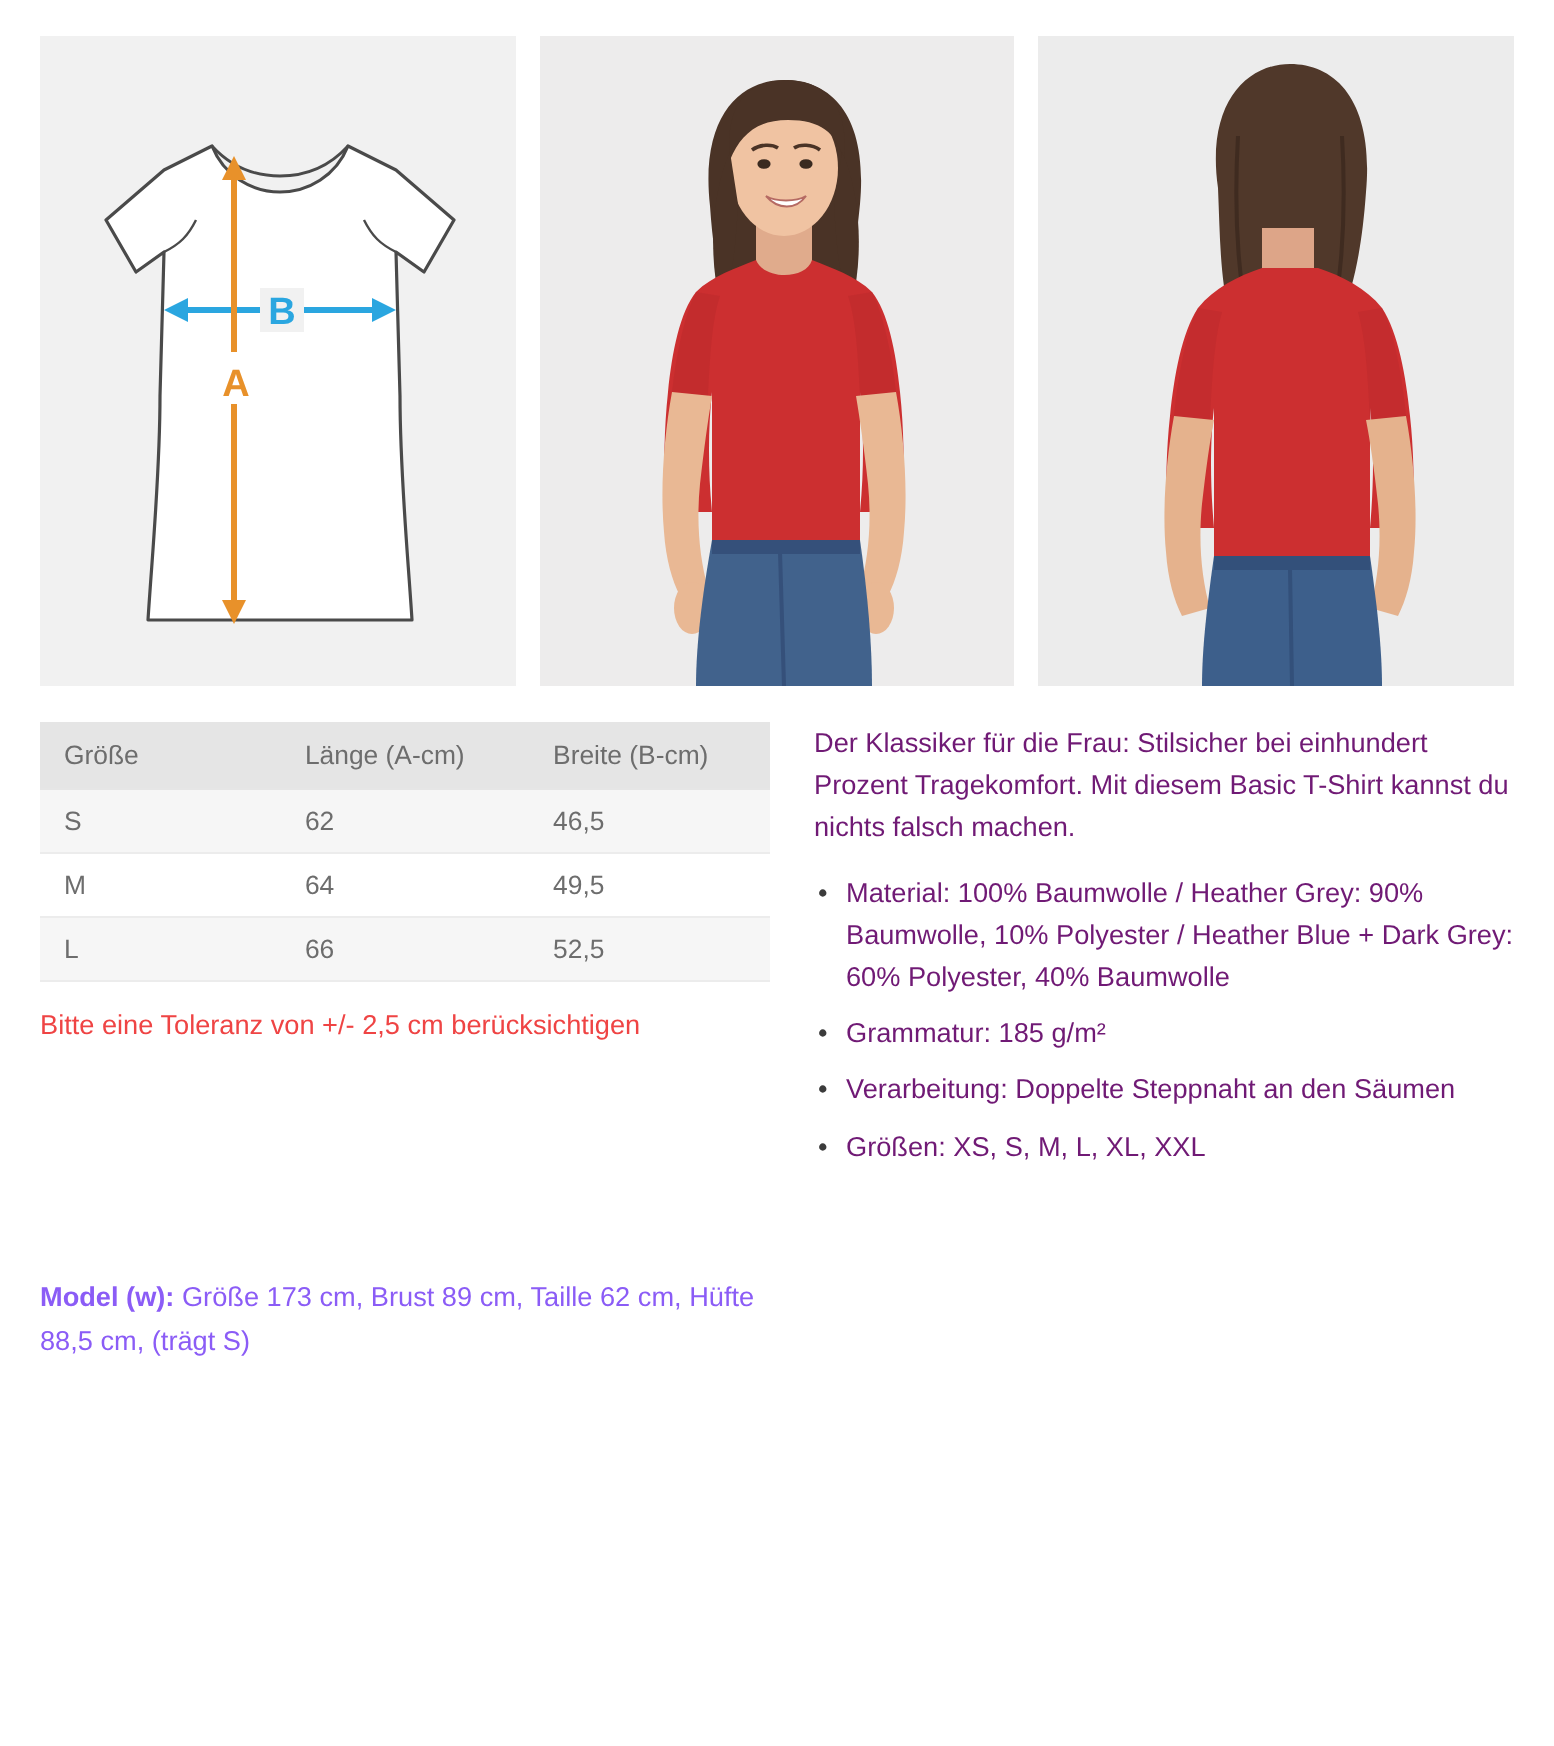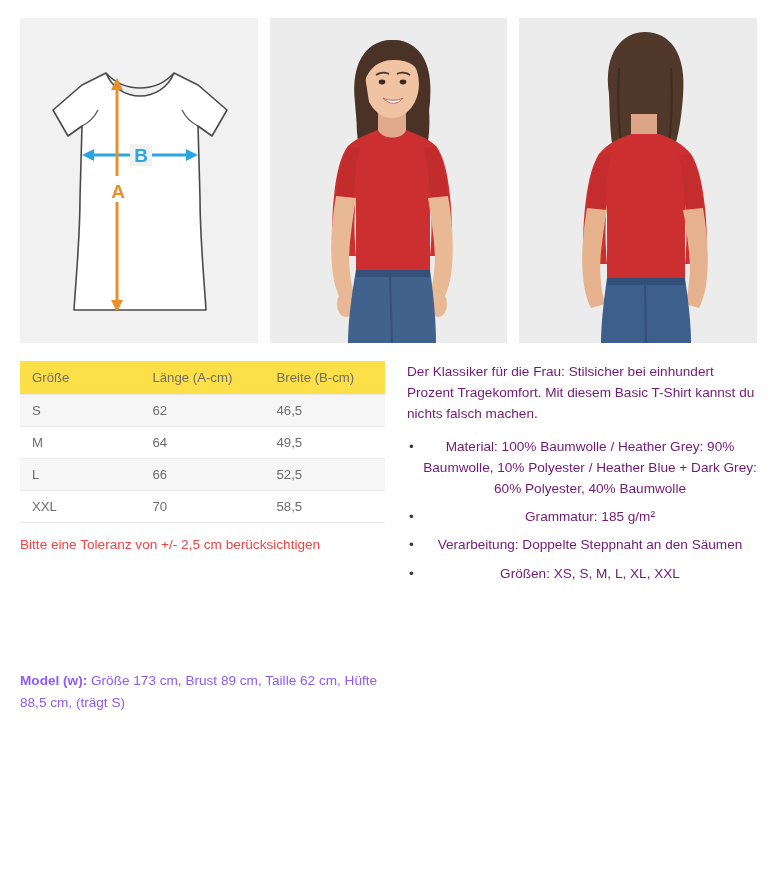--- a/index.html
+++ b/index.html
@@ -69,21 +69,21 @@
   table.size-table {
     width: 100%;
     border-collapse: collapse;
     font-size: 13.2px;
   }
   table.size-table th {
     text-align: left;
     font-weight: normal;
     color: #6d6d6d;
     padding: 9px 12px;
-    background: #fde047;
+    background: #e5e5e5;
     border-bottom: 1px solid #e6e6e6;
   }
   table.size-table td {
     padding: 8px 12px;
     color: #6d6d6d;
     border-bottom: 1px solid #ececec;
   }
   table.size-table tbody tr:nth-child(odd) {
     background: #f6f6f6;
   }
@@ -114,21 +114,20 @@
   }
   ul.features {
     list-style: none;
     margin: 0;
     padding: 0;
   }
   ul.features li {
     position: relative;
     padding-left: 16px;
     margin-bottom: 7px;
-    text-align: center;
   }
   ul.features li::before {
     content: "\2022";
     position: absolute;
     left: 2px;
     top: 0;
     color: #3b3b3b;
   }
 </style>
 </head>
@@ -247,25 +246,20 @@
           </tr>
           <tr>
             <td>M</td>
             <td>64</td>
             <td>49,5</td>
           </tr>
           <tr>
             <td>L</td>
             <td>66</td>
             <td>52,5</td>
-          </tr>
-          <tr>
-            <td>XXL</td>
-            <td>70</td>
-            <td>58,5</td>
           </tr>
         </tbody>
       </table>
 
       <div class="tolerance">Bitte eine Toleranz von +/- 2,5 cm berücksichtigen</div>
 
       <div class="model-info"><b>Model (w):</b><span> Größe 173 cm, Brust 89 cm, Taille 62 cm, Hüfte 88,5 cm, (trägt S)</span></div>
     </div>
 
     <div class="right-col">

